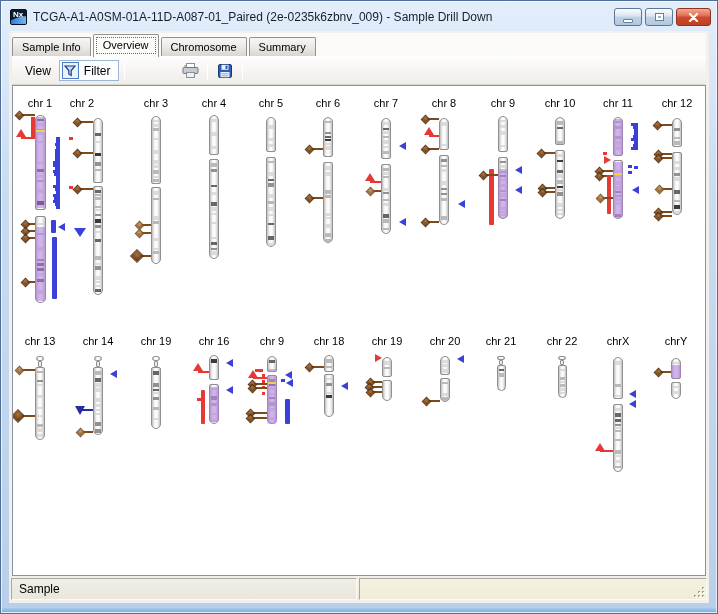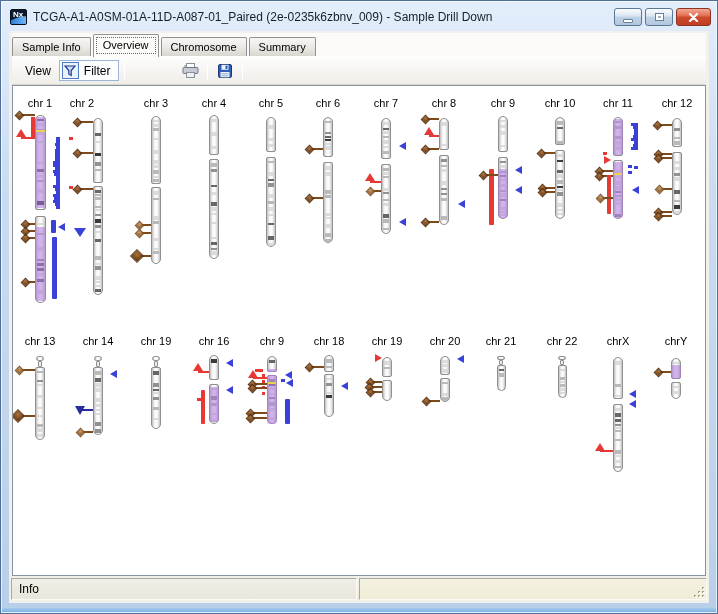--- a/index.html
+++ b/index.html
@@ -714,19 +714,19 @@
         </div>
         <div class="chr-part q" style="left: 658px; top: 296px; width: 10px; height: 17px;">
           <div class="band" style="top: 3px; height: 2px; background: rgb(216, 216, 216);"></div>
           <div class="band" style="top: 8px; height: 3px; background: rgb(216, 216, 216);"></div>
         </div>
         <div class="purple" style="left: 658px; top: 279px; width: 10px; height: 14px; background: rgba(172, 120, 221, 0.55);"></div>
         <div class="mk" style="left: 645px; top: 285px; width: 13px; height: 2px; background: rgb(125, 74, 29);"></div>
         <div class="mk dia" style="left: 641.5px; top: 282.5px; width: 7px; height: 7px;"></div>
       </div>
     <div class="statusbar">
-      <div class="status-panel">Info</div>
+      <div class="status-panel">Sample</div>
       <div class="status-fill"></div>
       <div class="grip"></div>
     </div>
   </div>
   <div class="frame-bottom"></div>
 </div>
 
 </body></html>

